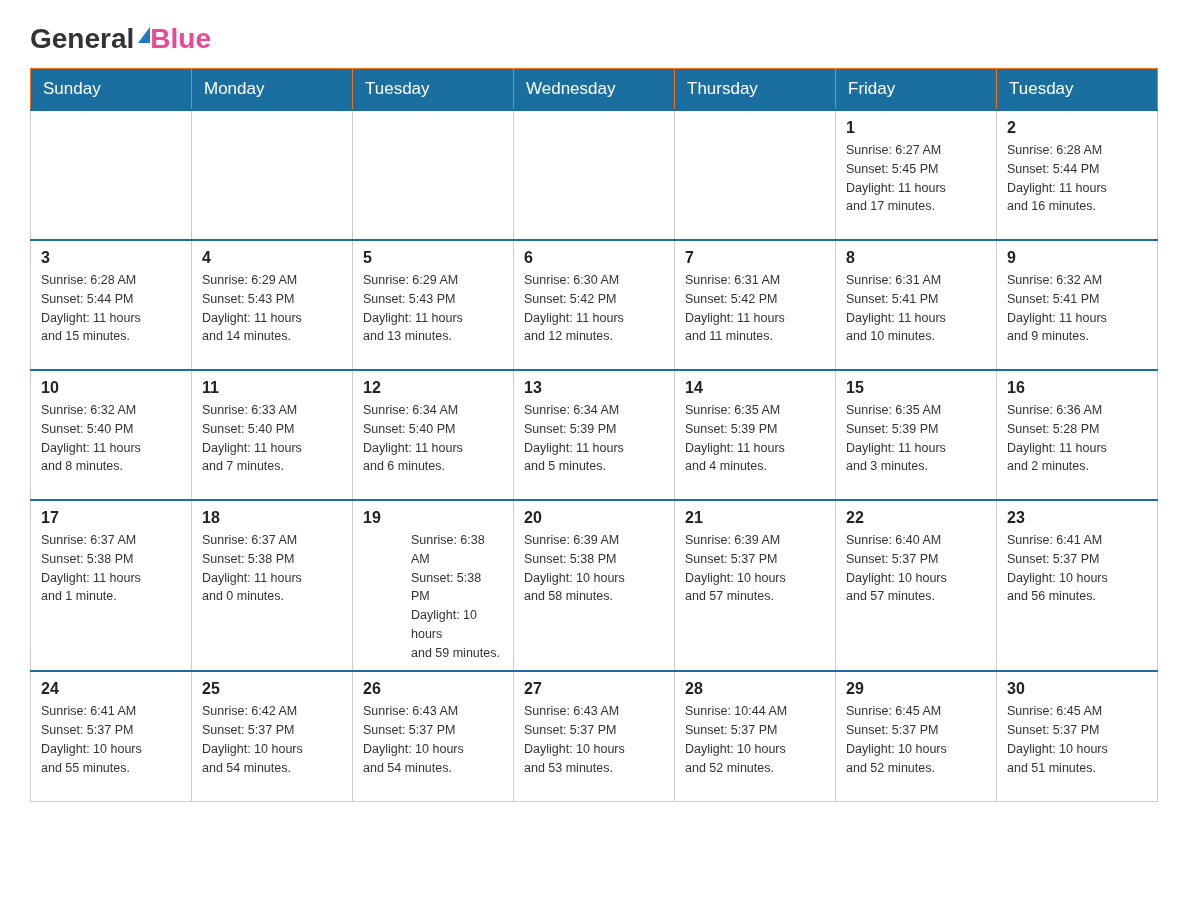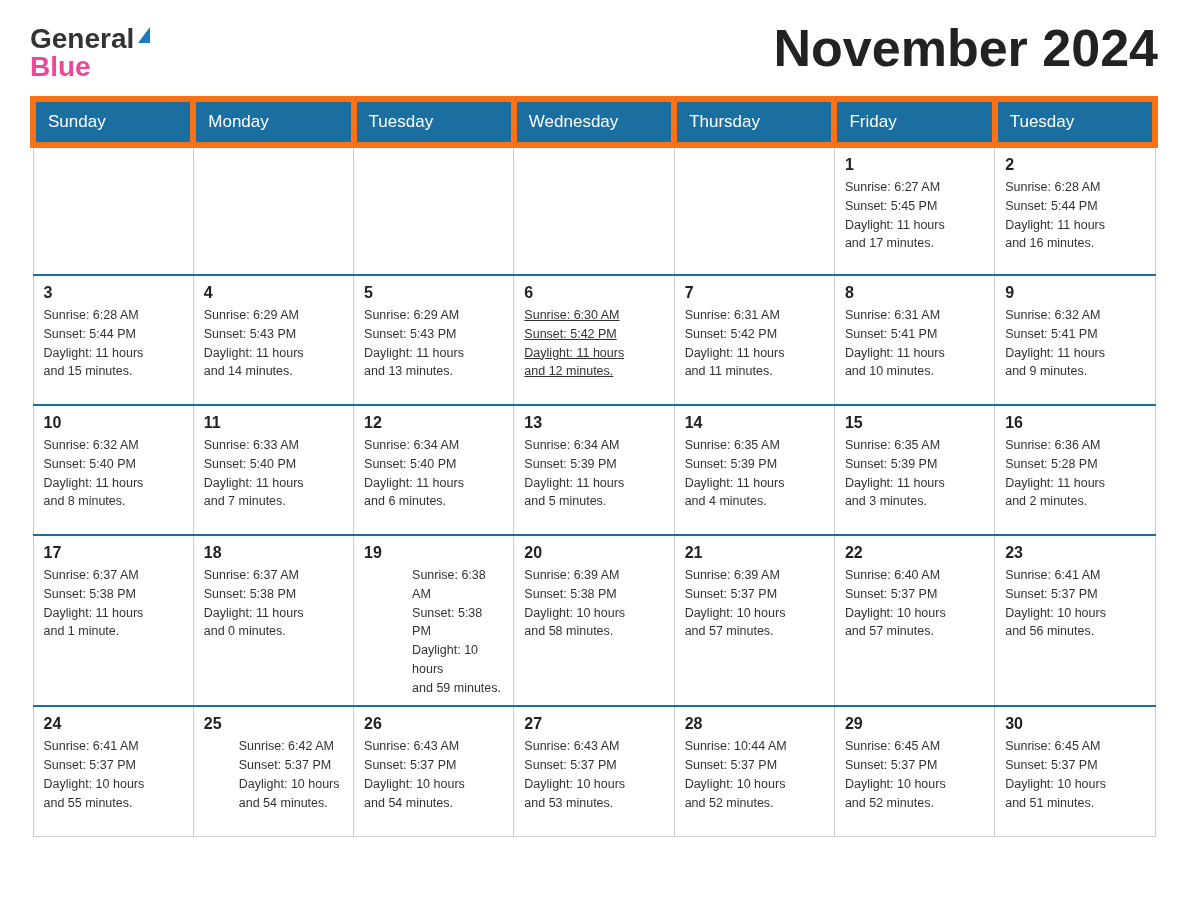--- a/index.html
+++ b/index.html
@@ -11,21 +11,20 @@
       padding: 20px 30px;
     }
     .header {
       display: flex;
       justify-content: space-between;
       align-items: flex-start;
       margin-bottom: 10px;
     }
     .logo {
       display: flex;
-      flex-direction: column;
       align-items: flex-start;
       padding-top: 5px;
     }
     .logo-general {
       font-size: 28px;
       font-weight: bold;
       color: #333;
       line-height: 1;
     }
     .logo-blue {
@@ -54,21 +53,21 @@
       border-collapse: collapse;
       margin-top: 15px;
     }
     .calendar th {
       background-color: #1a6fa0;
       color: #fff;
       font-size: 17px;
       font-weight: normal;
       padding: 10px 12px;
       text-align: left;
-      border: 6px solid #f97316;
+      border: 1px solid #f97316;
     }
     .calendar td {
       border: 1px solid #ccc;
       vertical-align: top;
       padding: 8px 10px;
       width: 14.28%;
       min-height: 120px;
       height: 130px;
     }
     .day-number {
@@ -95,21 +94,20 @@
 
 <div class="header">
   <div class="logo">
     <div style="display:flex; align-items:center;">
       <span class="logo-general">General</span>
       <div style="width:0;height:0;border-left:12px solid transparent;border-right:0px solid transparent;border-bottom:16px solid #1a7bbf;margin-left:4px;margin-top:-8px;"></div>
     </div>
     <span class="logo-blue">Blue</span>
   </div>
   <div class="title-section">
-    <div class="month-title">November 2024</div>
   </div>
 </div>
 
 <table class="calendar">
   <thead>
     <tr>
       <th>Sunday</th>
       <th>Monday</th>
       <th>Tuesday</th>
       <th>Wednesday</th>
@@ -157,21 +155,21 @@
         </td>
         <td>
           <span class="day-number">5</span>
           <div class="day-info" style="white-space: pre-line;">Sunrise: 6:29 AM
 Sunset: 5:43 PM
 Daylight: 11 hours
 and 13 minutes.</div>
         </td>
         <td>
           <span class="day-number">6</span>
-          <div class="day-info" style="white-space: pre-line; text-decoration: underline;">Sunrise: 6:30 AM
+          <div class="day-info" style="white-space: pre-line;">Sunrise: 6:30 AM
 Sunset: 5:42 PM
 Daylight: 11 hours
 and 12 minutes.</div>
         </td>
         <td>
           <span class="day-number">7</span>
           <div class="day-info" style="white-space: pre-line;">Sunrise: 6:31 AM
 Sunset: 5:42 PM
 Daylight: 11 hours
 and 11 minutes.</div>
@@ -296,21 +294,21 @@
       <tr class="week-row">
         <td>
           <span class="day-number">24</span>
           <div class="day-info" style="white-space: pre-line;">Sunrise: 6:41 AM
 Sunset: 5:37 PM
 Daylight: 10 hours
 and 55 minutes.</div>
         </td>
         <td>
           <span class="day-number">25</span>
-          <div class="day-info" style="white-space: pre-line; margin-left: 35px;">Sunrise: 6:42 AM
+          <div class="day-info" style="white-space: pre-line;">Sunrise: 6:42 AM
 Sunset: 5:37 PM
 Daylight: 10 hours
 and 54 minutes.</div>
         </td>
         <td>
           <span class="day-number">26</span>
           <div class="day-info" style="white-space: pre-line;">Sunrise: 6:43 AM
 Sunset: 5:37 PM
 Daylight: 10 hours
 and 54 minutes.</div>

